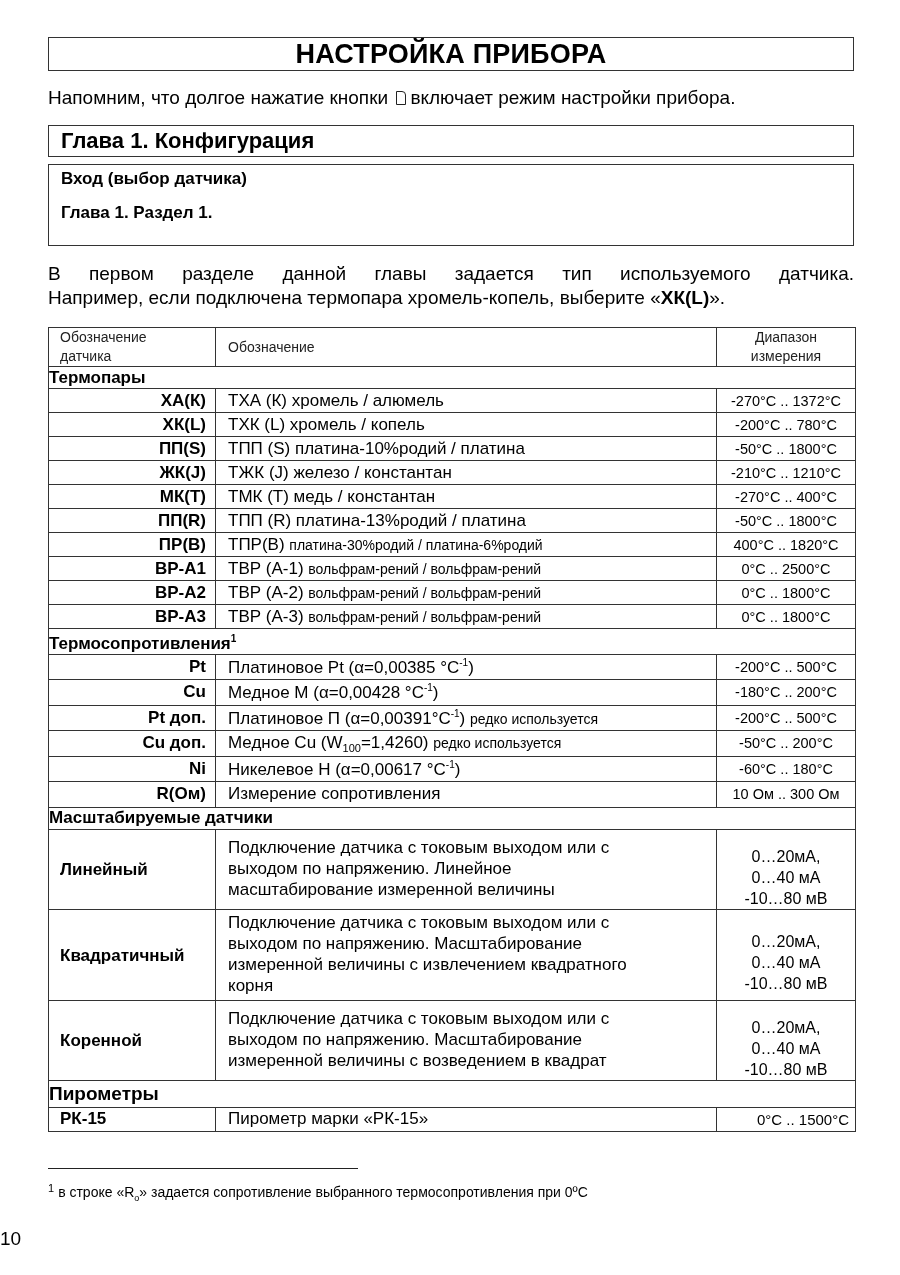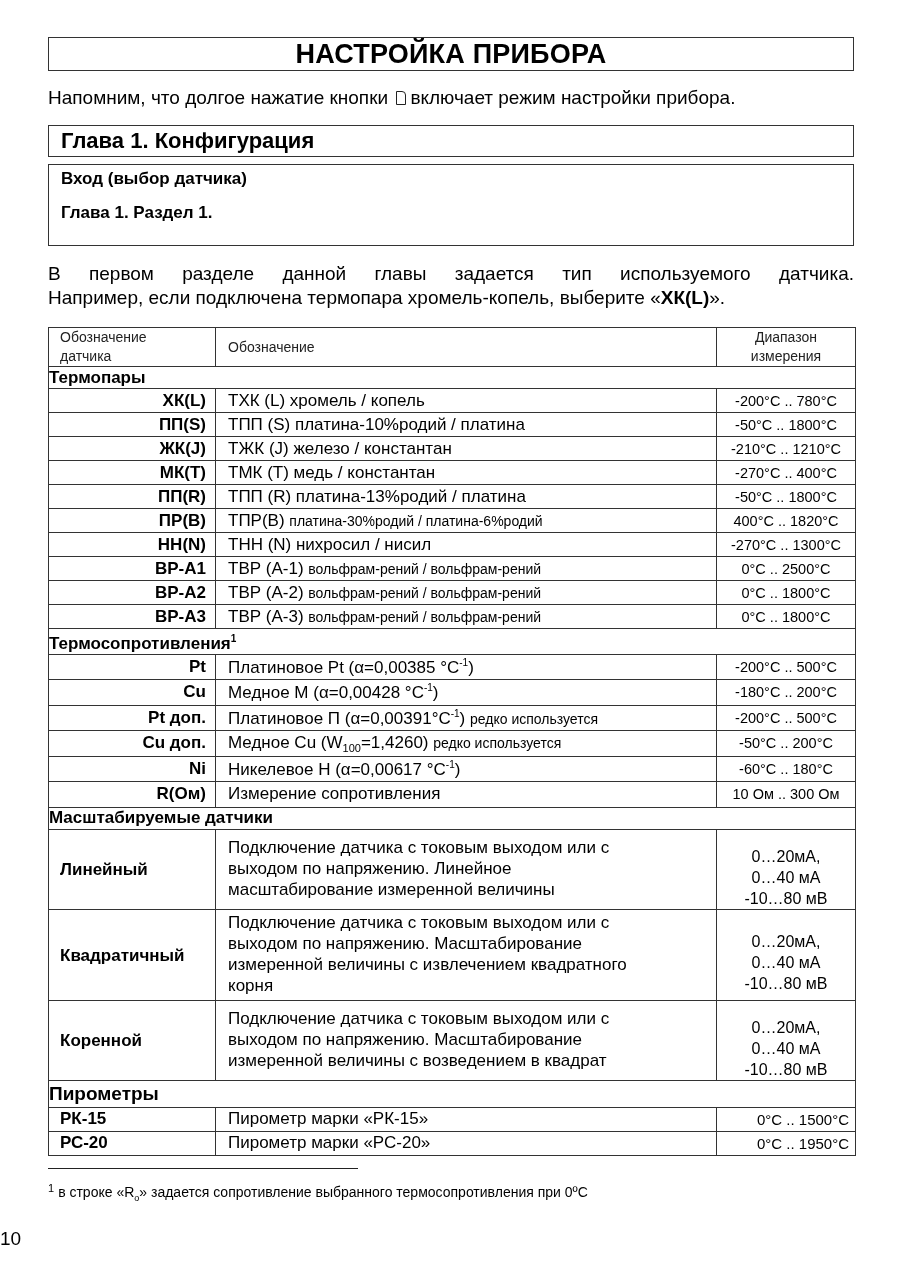--- a/index.html
+++ b/index.html
@@ -113,20 +113,25 @@
         <td class="h2">Обозначение</td>
         <td class="h3">
           <div>Диапазон</div>
           <div>измерения</div>
         </td>
       </tr>
     <tr class="group ">
           <td colspan="3"><span>Термопары</span></td>
         </tr>
         <tr class="tc">
+          <td class="code">ХА(К)</td>
+          <td class="cmt"><span>ТХА (К) хромель / алюмель</span></td>
+          <td class="rng">-270°С .. 1372°С</td>
+        </tr>
+        <tr class="tc">
           <td class="code">ХК(L)</td>
           <td class="cmt"><span>ТХК (L) хромель / копель</span></td>
           <td class="rng">-200°С .. 780°С</td>
         </tr>
         <tr class="tc">
           <td class="code">ПП(S)</td>
           <td class="cmt"><span>ТПП (S) платина-10%родий / платина</span></td>
           <td class="rng">-50°С .. 1800°С</td>
         </tr>
         <tr class="tc">
@@ -141,25 +146,20 @@
         </tr>
         <tr class="tc">
           <td class="code">ПП(R)</td>
           <td class="cmt"><span>ТПП (R) платина-13%родий / платина</span></td>
           <td class="rng">-50°С .. 1800°С</td>
         </tr>
         <tr class="tc">
           <td class="code">ПР(B)</td>
           <td class="cmt"><span>ТПР(В) </span><span class="small">платина-30%родий / платина-6%родий</span></td>
           <td class="rng">400°С .. 1820°С</td>
-        </tr>
-        <tr class="tc">
-          <td class="code">НН(N)</td>
-          <td class="cmt"><span>ТНН (N) нихросил / нисил</span></td>
-          <td class="rng">-270°С .. 1300°С</td>
         </tr>
         <tr class="tc">
           <td class="code">ВР-А1</td>
           <td class="cmt"><span>ТВР (А-1) </span><span class="small">вольфрам-рений / вольфрам-рений</span></td>
           <td class="rng">0°С .. 2500°С</td>
         </tr>
         <tr class="tc">
           <td class="code">ВР-А2</td>
           <td class="cmt"><span>ТВР (А-2) </span><span class="small">вольфрам-рений / вольфрам-рений</span></td>
           <td class="rng">0°С .. 1800°С</td>
@@ -233,24 +233,19 @@
           </td>
         </tr>
         <tr class="group big">
           <td colspan="3"><span>Пирометры</span></td>
         </tr>
         <tr class="py">
           <td class="code">РК-15</td>
           <td class="cmt">Пирометр марки «РК-15»</td>
           <td class="rng">0°С .. 1500°С</td>
         </tr>
-        <tr class="py">
-          <td class="code">РС-20</td>
-          <td class="cmt">Пирометр марки «РС-20»</td>
-          <td class="rng">0°С .. 1950°С</td>
-        </tr>
       </tbody>
   </table>
 </div>
 
 <div class="fn-rule"></div>
 <div class="footnote"><sup>1</sup><span>в строке «R</span><sub>о</sub><span>» задается сопротивление выбранного термосопротивления при 0ºС</span></div>
 <div class="pagenum">10</div>
 
 </body></html>

